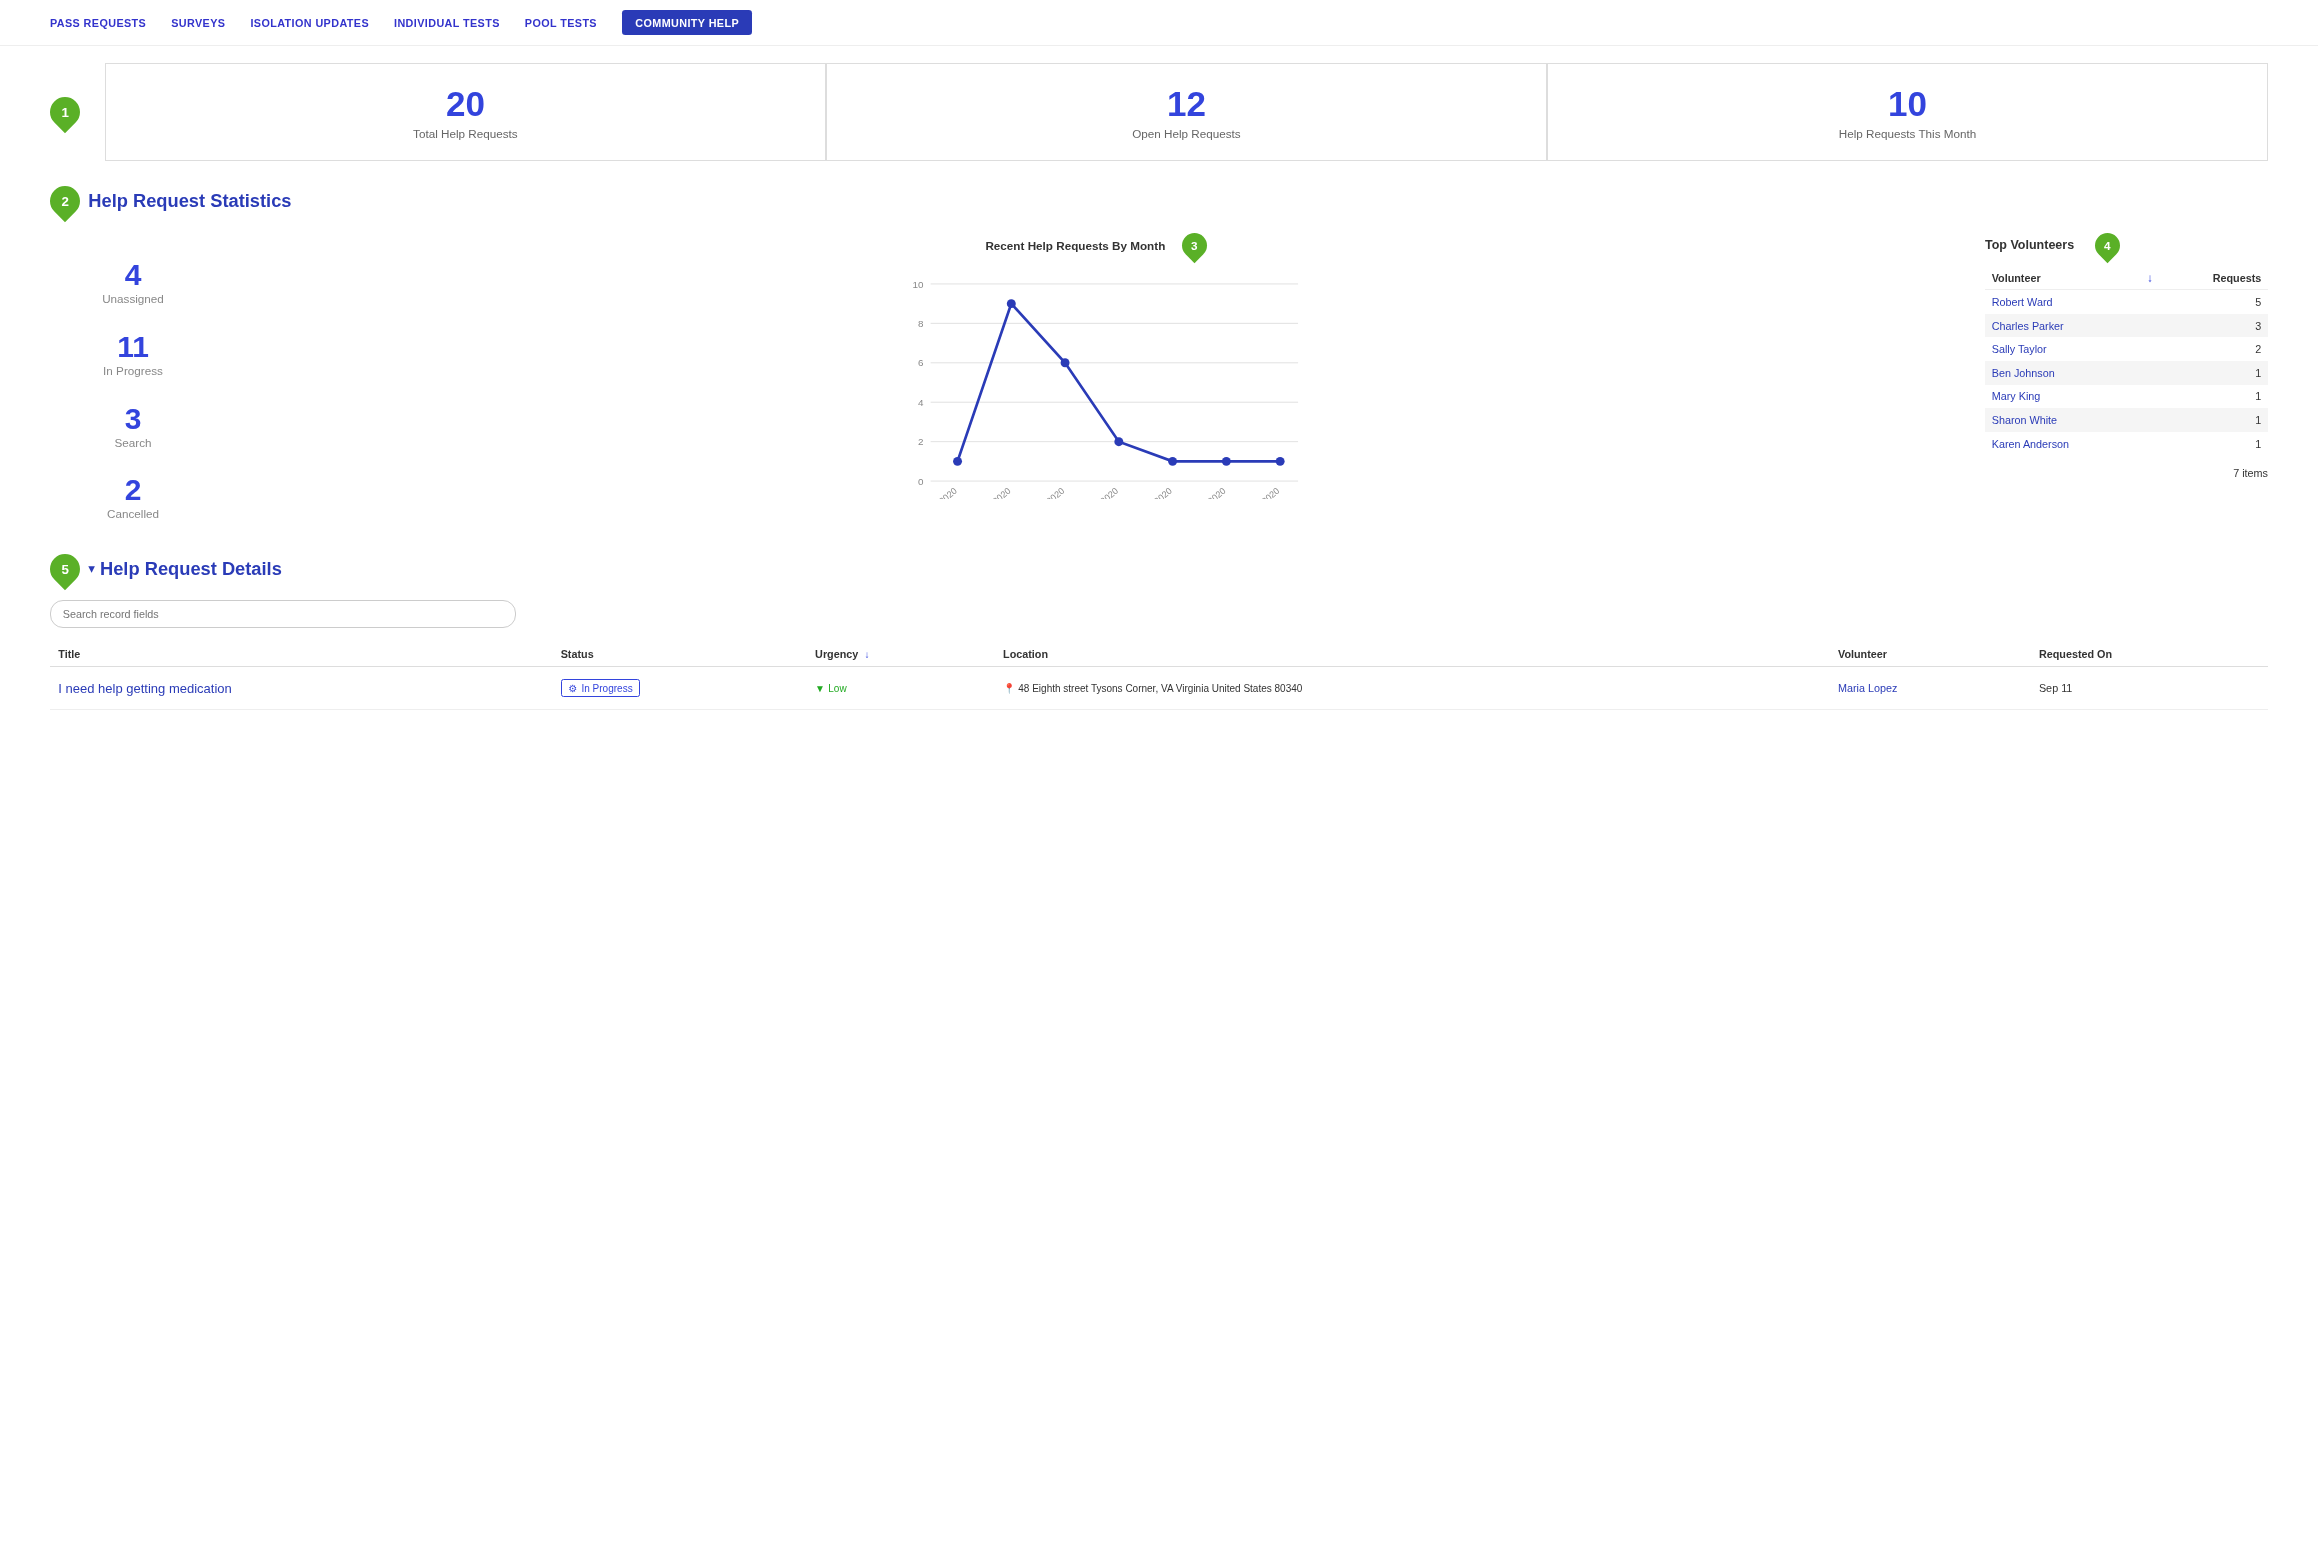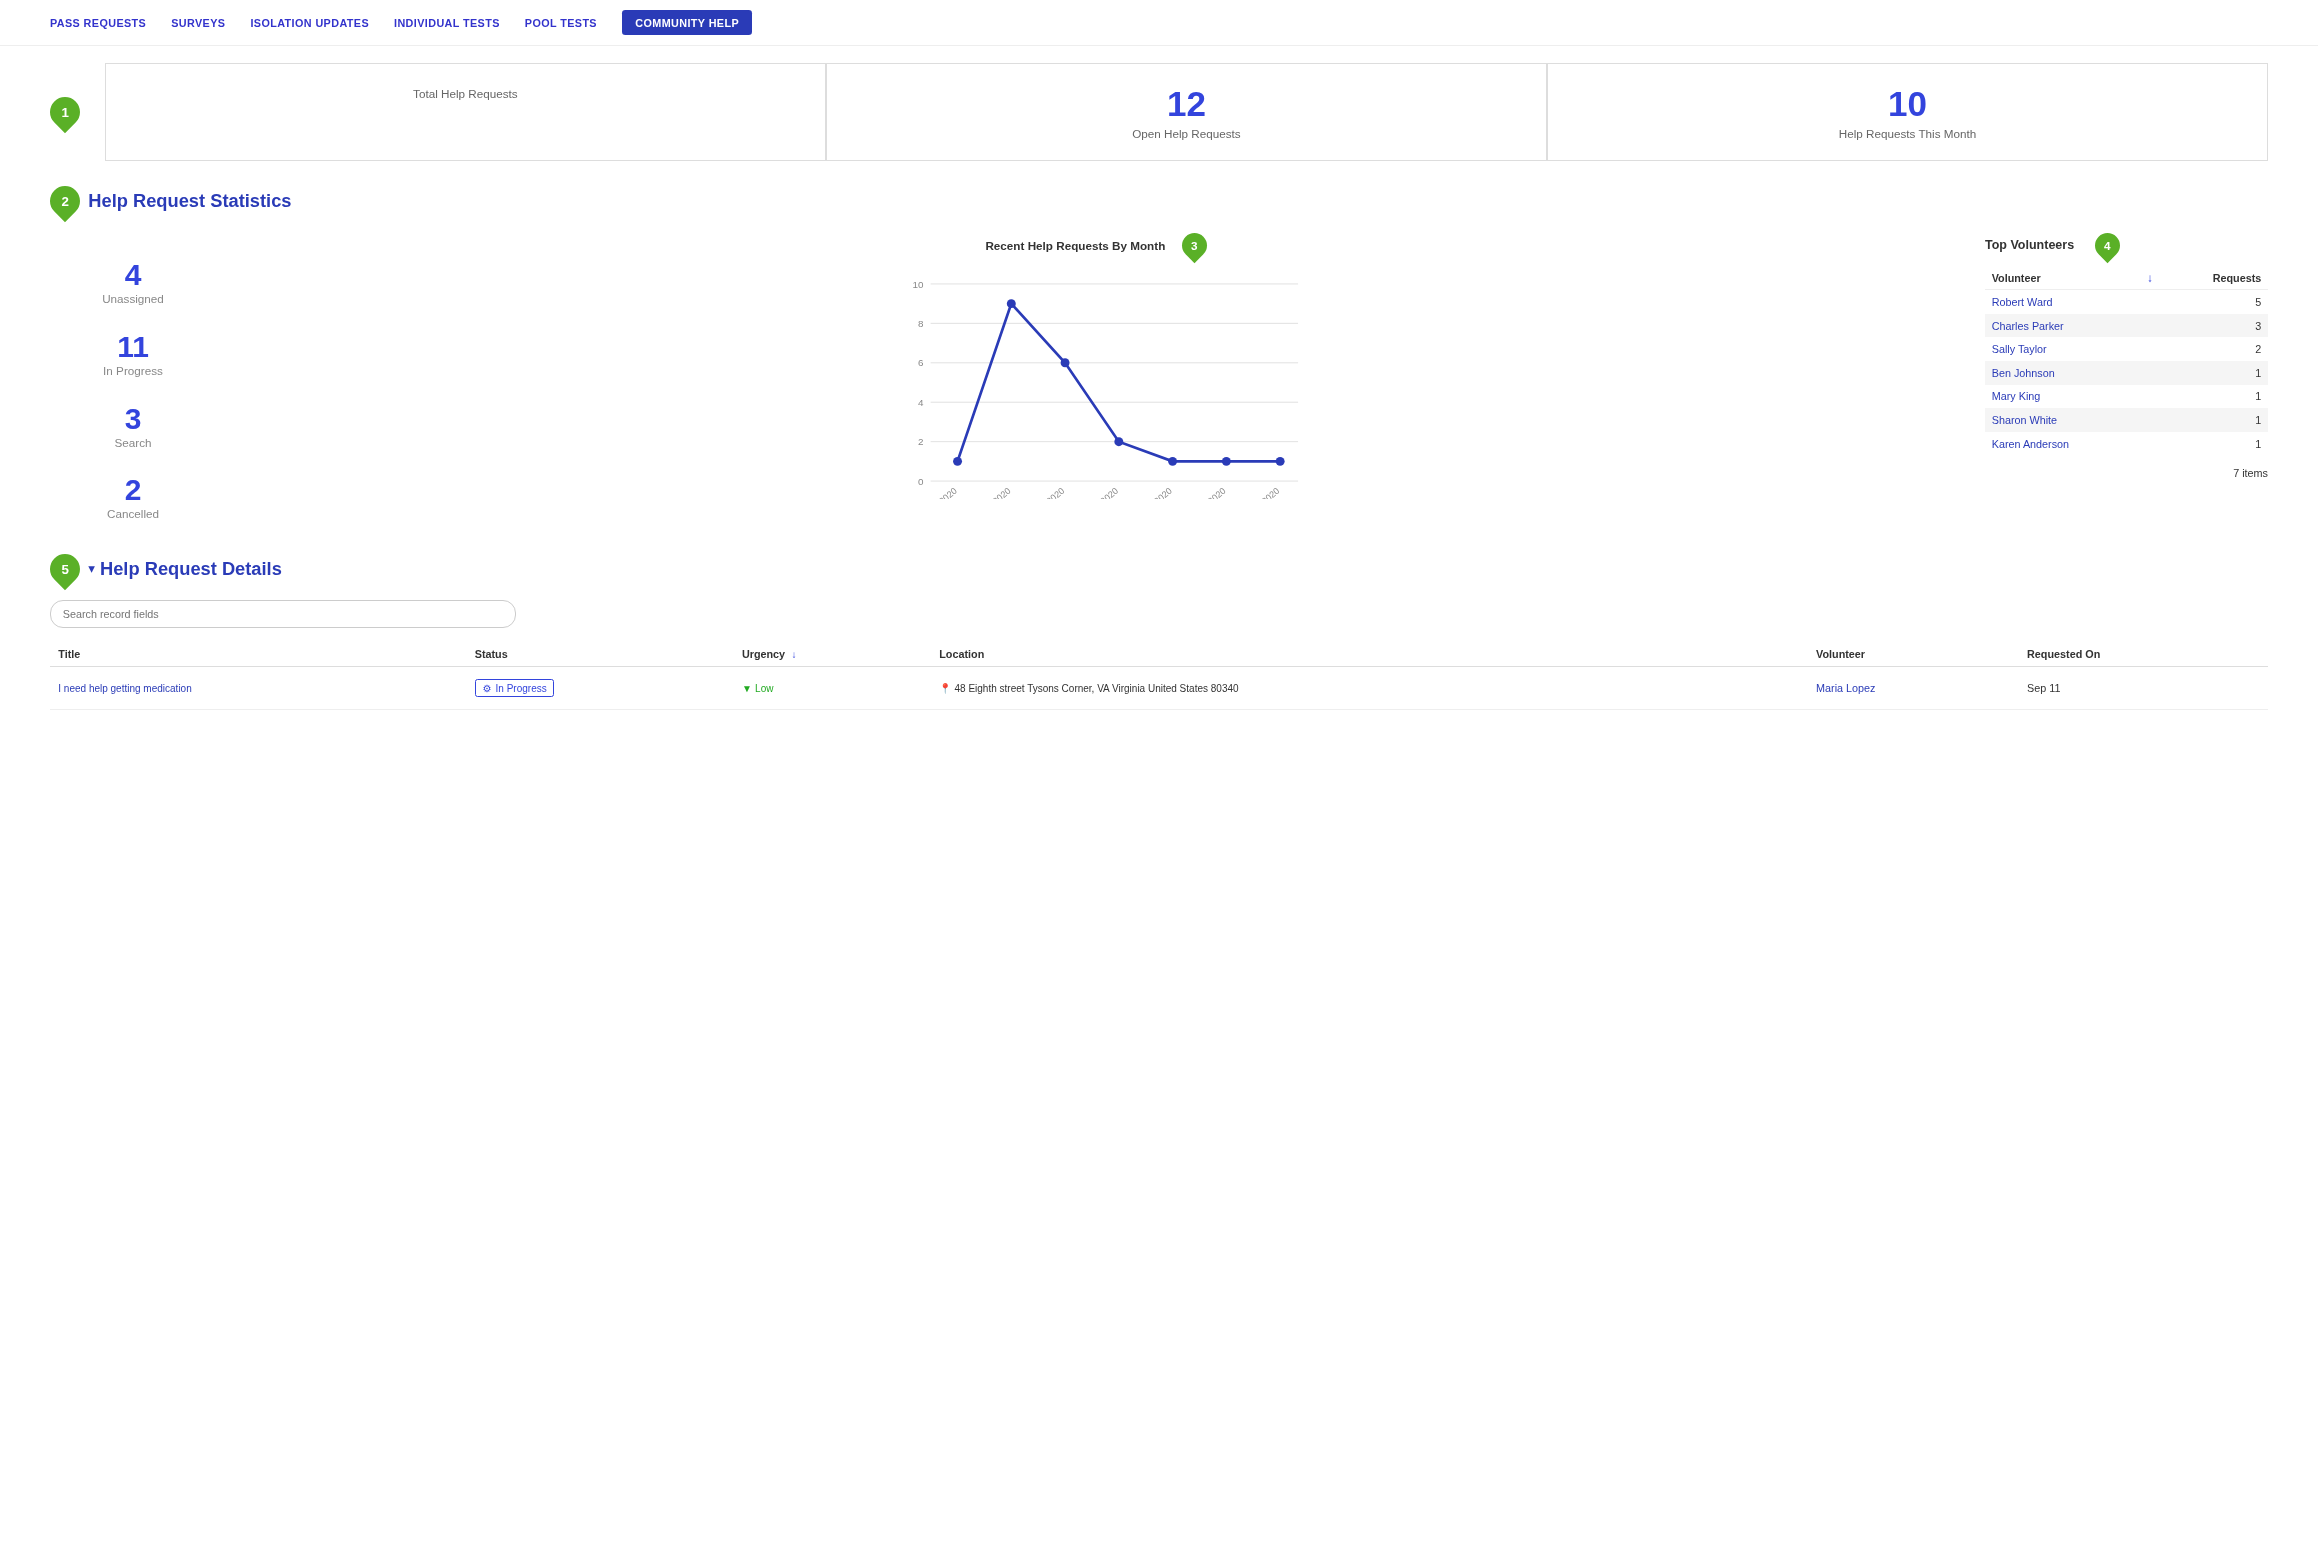--- a/index.html
+++ b/index.html
@@ -215,21 +215,21 @@
       border-bottom: 1.7px solid #ddd;
     }
     .details-table td {
       padding: 11.7px 8.3px;
       border-bottom: 0.8px solid #eee;
       vertical-align: middle;
     }
     .details-table td.title-cell a {
       color: #2a3bb7;
       text-decoration: none;
-      font-size: 10px;
+      font-size: 13px;
     }
     .status-badge {
       display: inline-flex;
       align-items: center;
       gap: 4.2px;
       font-size: 10px;
       padding: 2.5px 6.7px;
       border-radius: 2.5px;
     }
     .status-inprogress {
@@ -287,20 +287,21 @@
 <div class="main-content">
 
   <div class="stats-row">
     <div class="step-badge-container">
       <div class="step-badge">
           <span>1</span>
         </div>
     </div>
     <div class="stats-cards">
       <div class="stat-card">
+        <span class="stat-number">20</span>
         <div class="stat-label">Total Help Requests</div>
       </div>
       <div class="stat-card">
         <span class="stat-number">12</span>
         <div class="stat-label">Open Help Requests</div>
       </div>
       <div class="stat-card">
         <span class="stat-number">10</span>
         <div class="stat-label">Help Requests This Month</div>
       </div>

